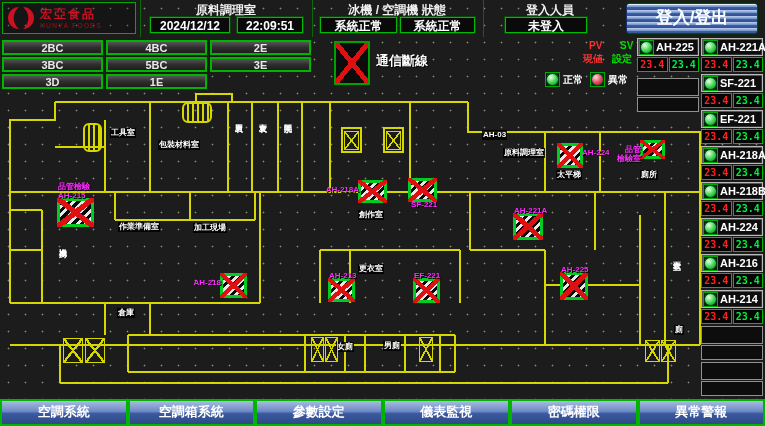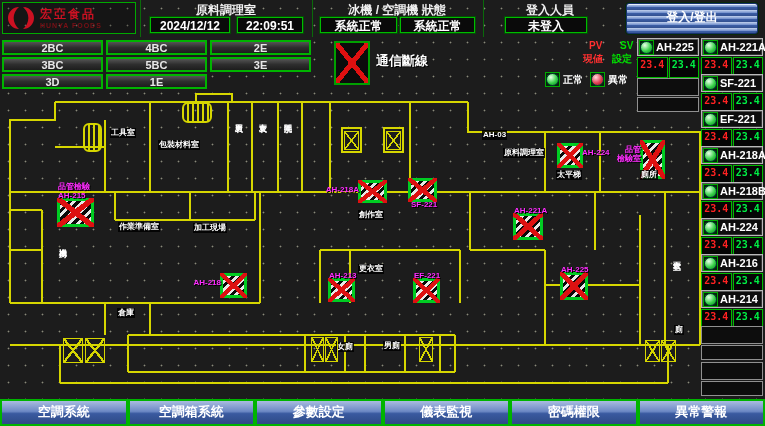--- a/index.html
+++ b/index.html
@@ -21,21 +21,21 @@
   .hdr-col{position:absolute;top:0;height:37px;border-left:1px solid #0a6a0a;}
   .hdr-title{position:absolute;top:2px;width:100%;text-align:center;font-size:12px;font-weight:bold;color:#f0f0f0;}
   .vbox{position:absolute;top:17px;height:16px;border:1px solid #00bb00;box-shadow:0 0 0 1px #054a05;
     background:#0a0a0a;color:#fff;font-size:12px;font-weight:bold;text-align:center;line-height:16px;box-sizing:border-box;}
   .blue-btn{
     background:linear-gradient(180deg,#c3d2ee 0%,#7b97cf 42%,#3c5ea6 55%,#32508f 100%);
     color:#fff;font-weight:bold;text-align:center;border:1px solid #1d3songs;border:1px solid #16316b;
     border-radius:3px;cursor:pointer;
     background-size:6px 6px,100% 100%;
   }
-  .login-btn{position:absolute;left:626px;top:3px;width:130px;height:29px;font-size:12px;line-height:27px;
+  .login-btn{position:absolute;left:626px;top:3px;width:130px;height:29px;font-size:17px;line-height:27px;
     box-shadow:inset 0 1px 0 #e6eefc, 0 0 0 1px #0a2a0a;}
   
   .floor-btn{position:absolute;width:101px;height:15px;background:linear-gradient(180deg,#555 0%,#2e2e2e 50%,#1d1d1d 100%);
     border:2px solid #00b400;color:#e8e8e8;font-size:11px;font-weight:bold;text-align:center;line-height:12px;box-sizing:border-box;cursor:pointer;}
   
   .xbox{position:absolute;left:334px;top:41px;width:36px;height:44px;border:2px solid #00a000;background:#0c0c0c;box-sizing:border-box;}
   .xbox:before{content:"";position:absolute;inset:0;
     background-image:linear-gradient(to top right,transparent 45%,#e01010 45%,#e01010 55%,transparent 55%),
                      linear-gradient(to bottom right,transparent 45%,#e01010 45%,#e01010 55%,transparent 55%);}
   .comm-label{position:absolute;left:376px;top:52px;font-size:13px;font-weight:bold;color:#fff;text-shadow:1px 1px 0 #000;}
@@ -44,21 +44,21 @@
   .led.g{background:radial-gradient(circle at 35% 30%,#eaffea,#39d24a 55%,#0a7a1f);}
   .led.r{background:radial-gradient(circle at 35% 30%,#ffd9de,#e04055 55%,#8a0a18);}
   .led-chip{display:inline-flex;align-items:center;justify-content:center;width:15px;height:15px;
     border:1px solid #00aa00;background:#06210c;box-sizing:border-box;}
   .lgd{position:absolute;display:flex;align-items:center;gap:3px;font-size:10px;color:#fff;font-weight:bold;}
   
   .eq-name{position:absolute;height:18px;background:#0d0d0d;border:1px solid #b9b9b9;
     box-shadow:inset 1px 1px 0 #555, inset -1px -1px 0 #333;display:flex;align-items:center;gap:2px;
     padding:0 1px;box-sizing:border-box;cursor:pointer;}
   .eq-name .nm{color:#fff;font-size:11px;font-weight:bold;letter-spacing:0;white-space:nowrap;}
-  .eq-vals{position:absolute;height:21px;display:flex;gap:1px;}
+  .eq-vals{position:absolute;height:15px;display:flex;gap:1px;}
   .eq-val{flex:1;border:1px solid #00bb00;background:#050505;font-family:"DejaVu Sans Mono",monospace;
     font-size:10px;font-weight:bold;text-align:center;line-height:13px;box-sizing:border-box;}
   .eq-val.pv{color:#ff2222;}
   .eq-val.sv{color:#00ee44;}
   .eq-empty{position:absolute;border:1px solid #909090;background:#0d0d0d;box-sizing:border-box;}
   
   .plan{position:absolute;left:0px;top:90px;width:702px;height:305px;}
   .unit{position:absolute;border:3px solid #00cc22;box-sizing:border-box;
     background:repeating-linear-gradient(135deg,#0a0a0a 0 3px,#e8e8e8 3px 6px);cursor:pointer;}
   .unit:before{content:"";position:absolute;inset:-3px;
@@ -195,21 +195,21 @@
         <div class="unit" style="left: 408px; top: 88px; width: 29px; height: 24px;">
           <div class="ulabel" style="top: 100%; left: 0px; margin-top: 1px;">
             <div>SF-221</div>
           </div>
         </div>
         <div class="unit" style="left: 557px; top: 53px; width: 26px; height: 25px;">
           <div class="ulabel" style="left: 100%; top: 2px; margin-left: 2px;">
             <div>AH-224</div>
           </div>
         </div>
-        <div class="unit" style="left: 640px; top: 50px; width: 25px; height: 39px;">
+        <div class="unit" style="left: 640px; top: 50px; width: 25px; height: 19px;">
           <div class="ulabel" style="right: 100%; top: 2px; margin-right: 2px; text-align: right;">
             <div>品管</div>
             <div>檢驗室</div>
           </div>
         </div>
         <div class="unit" style="left: 513px; top: 123px; width: 30px; height: 27px;">
           <div class="ulabel" style="bottom: 100%; left: -2px; margin-bottom: 1px;">
             <div>AH-221A</div>
           </div>
         </div>

